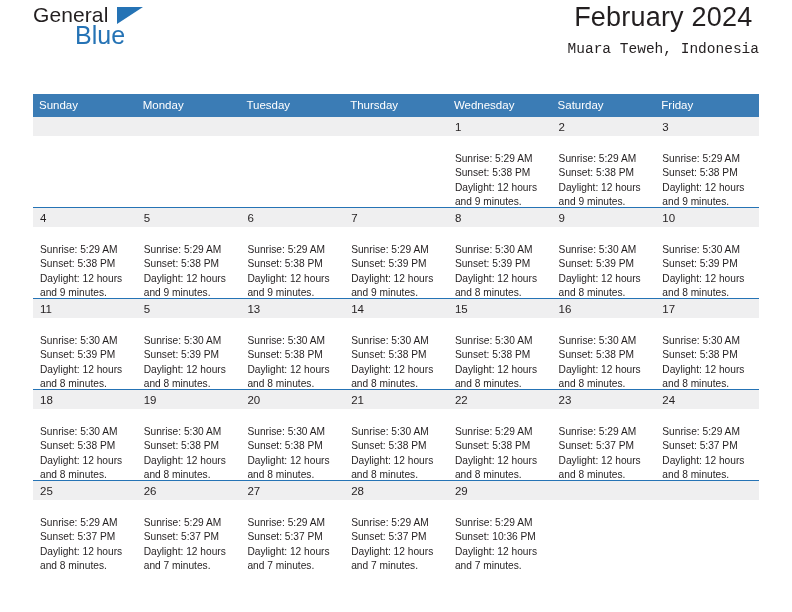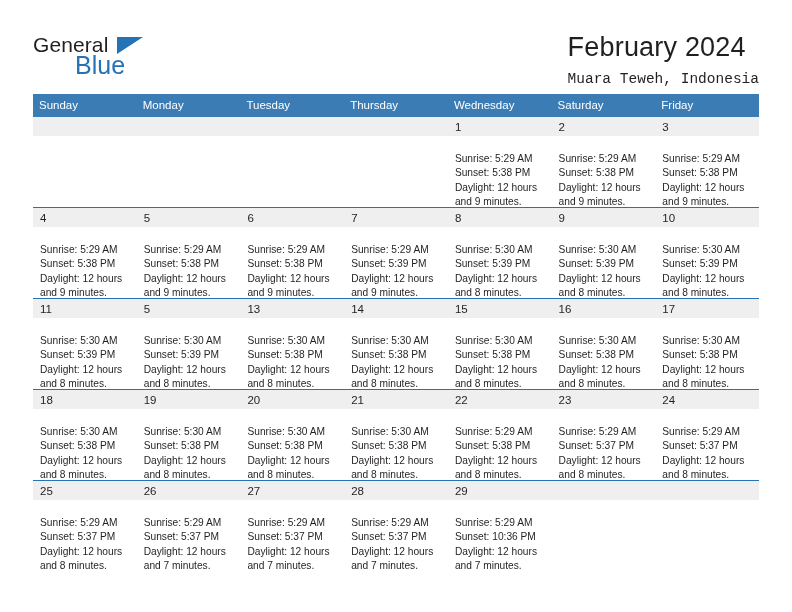--- a/index.html
+++ b/index.html
@@ -21,21 +21,20 @@
     height: 612px;
     box-sizing: border-box;
     padding: 0 33px;
   }
 
   
   .top {
     display: flex;
     align-items: flex-start;
     justify-content: space-between;
-    padding-top: 30px;
     height: 70px;
     box-sizing: border-box;
   }
   .brand {
     position: relative;
     width: 200px;
     height: 56px;
     padding-top: 3px;
   }
   .brand-general {
@@ -56,21 +55,21 @@
   .brand-mark {
     position: absolute;
     left: 84px;
     top: 7px;
     width: 0;
     height: 0;
     border-left: 26px solid #2573b5;
     border-bottom: 17px solid transparent;
   }
   .titles {
-    text-align: left;
+    text-align: center;
     padding-top: 1px;
   }
   .cal-title {
     font-size: 27px;
     font-weight: normal;
     color: #231f20;
     line-height: 32px;
     letter-spacing: 0.2px;
   }
   .cal-subtitle {

